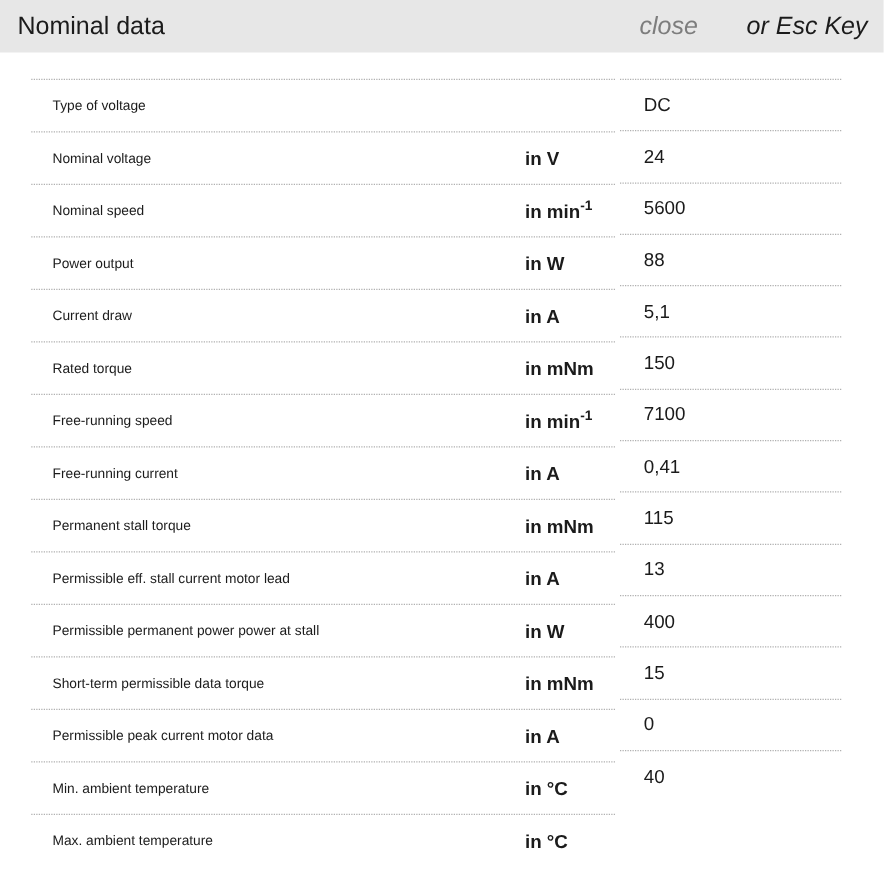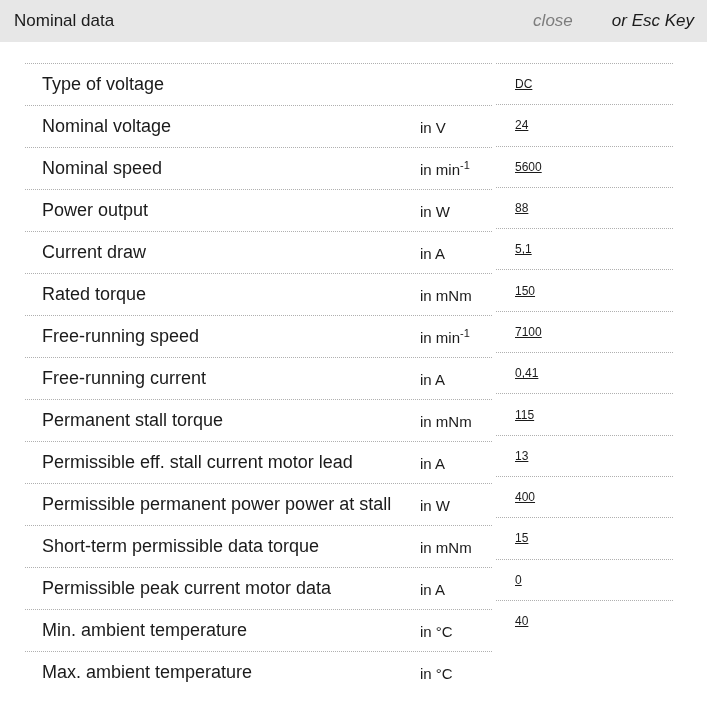--- a/index.html
+++ b/index.html
@@ -17,21 +17,21 @@
     font-family: "Liberation Sans", sans-serif;
     color: var(--text);
   }
   .modal-header {
     height: 42px;
     background: var(--header-bg);
     display: flex;
     align-items: center;
     justify-content: space-between;
     padding: 0 13px 0 14px;
-    font-size: 17px;
+    font-size: 20px;
   }
   .modal-title { color: var(--text); }
   .close-area { display: flex; gap: 5px; align-items: flex-start; font-style: italic; }
   .close-link { color: var(--close-link); cursor: pointer; }
   .esc-hint { color: var(--text); margin-left: 34px; }
 
   .table-wrap {
     margin: 21px 0 0 25px;
     width: 648px;
     display: flex;
@@ -42,42 +42,42 @@
 
   .lrow {
     height: 42px;
     border-top: 1px dotted var(--divider);
     display: flex;
     align-items: center;
   }
   .lbl {
     flex: 1;
     padding-left: 17px;
-    font-size: 18px;
+    font-size: 11px;
     white-space: nowrap;
     overflow: hidden;
   }
   .unit {
     width: 72px;
     font-size: 15px;
     white-space: nowrap;
+    font-weight: bold;
   }
   .unit sup { font-size: 11px; }
 
   .vrow {
     height: 41.3px;
     border-top: 1px dotted var(--divider);
     display: flex;
     align-items: center;
   }
   .val {
     padding-left: 19px;
-    font-size: 12px;
+    font-size: 15px;
     white-space: nowrap;
-    text-decoration: underline;
   }
 </style>
 </head>
 <body>
 
 <div class="modal-header">
   <span class="modal-title">Nominal data</span>
   <span class="close-area">
     <span class="close-link">close</span>
     <span class="esc-hint">or Esc Key</span>

